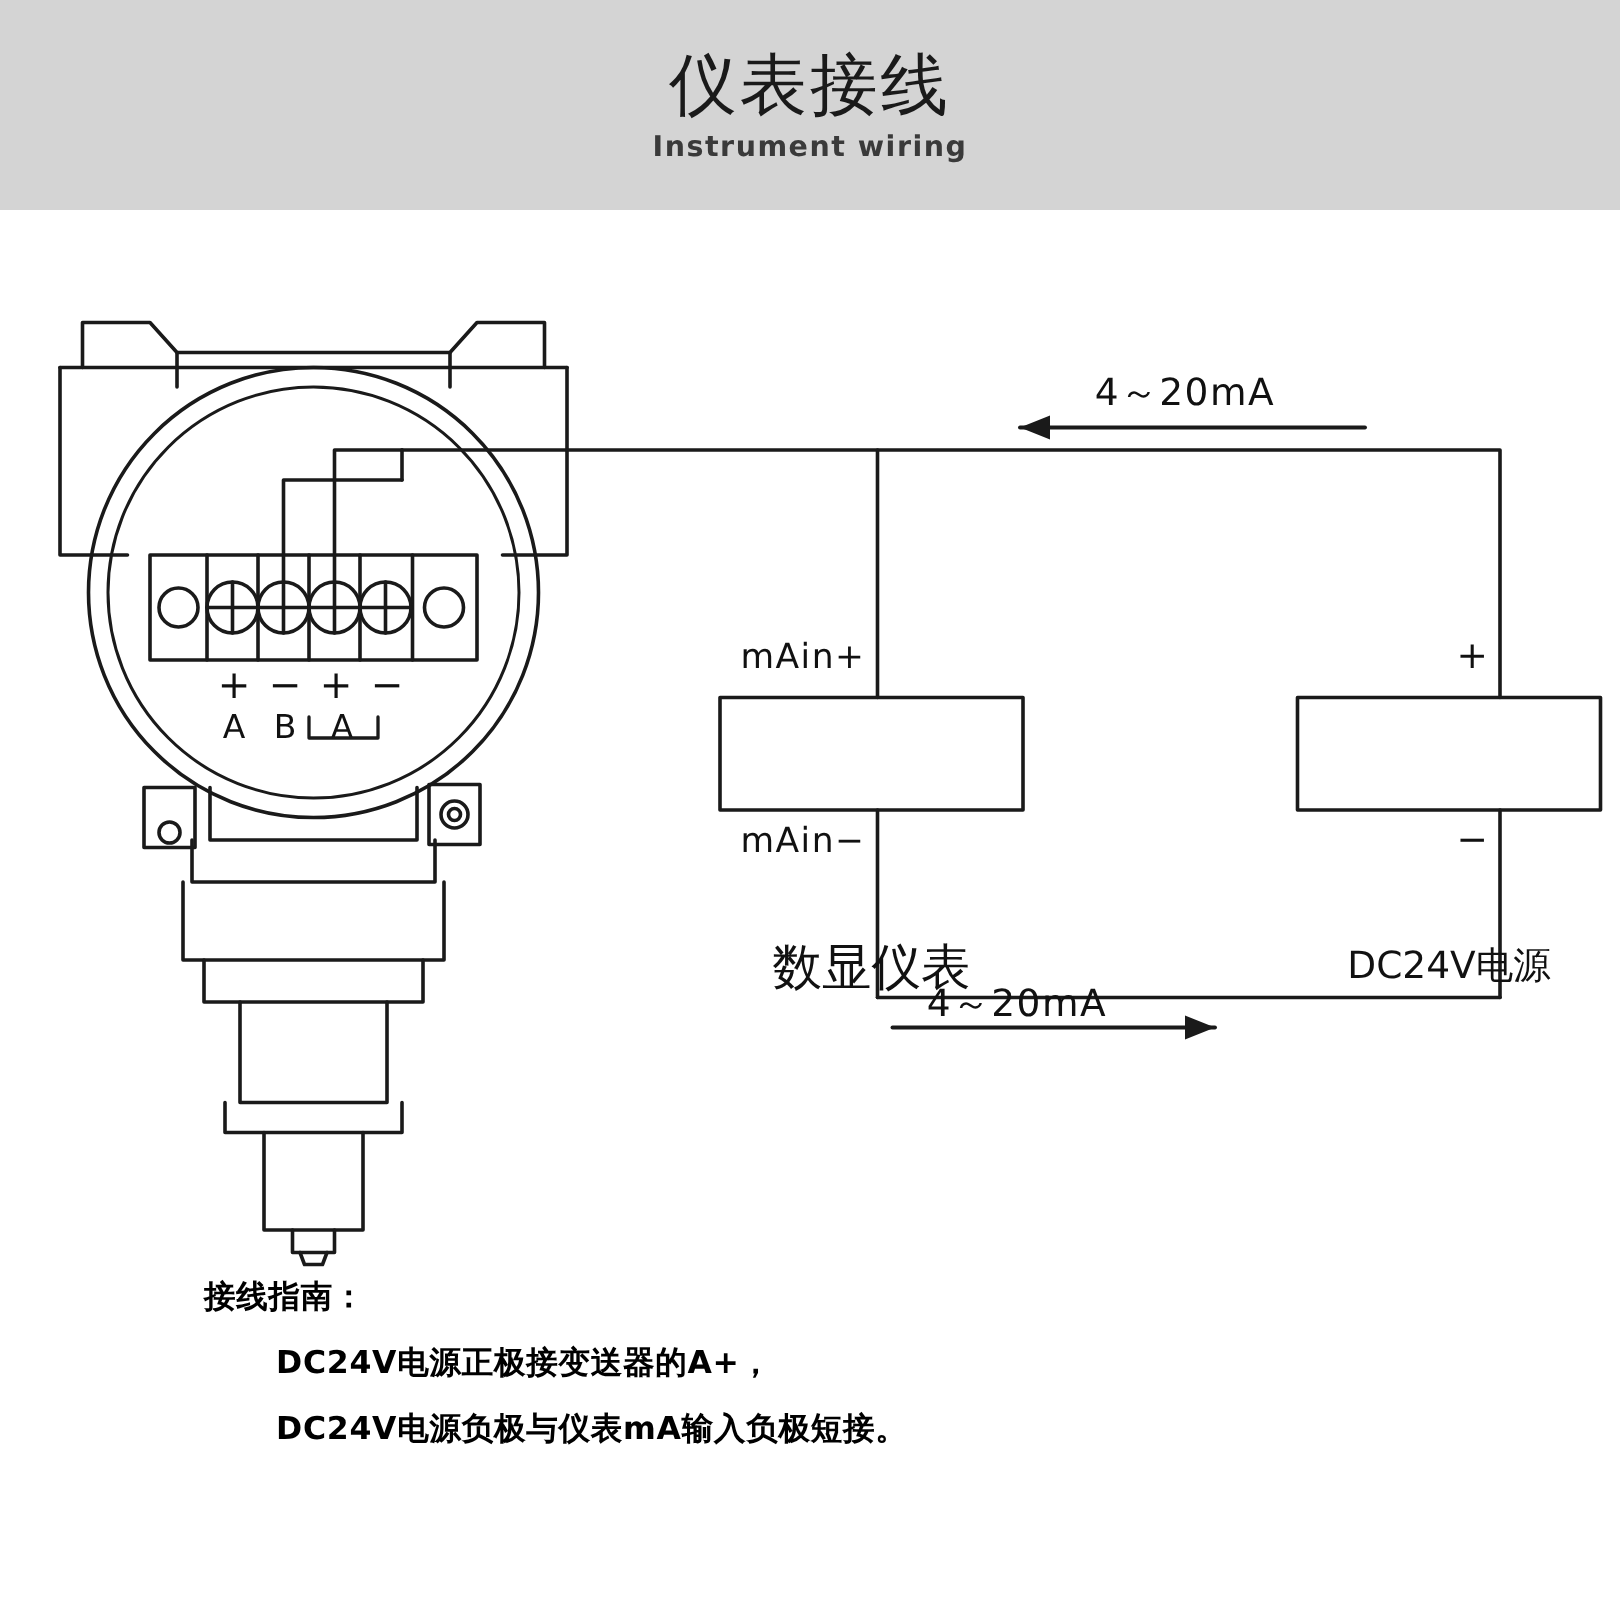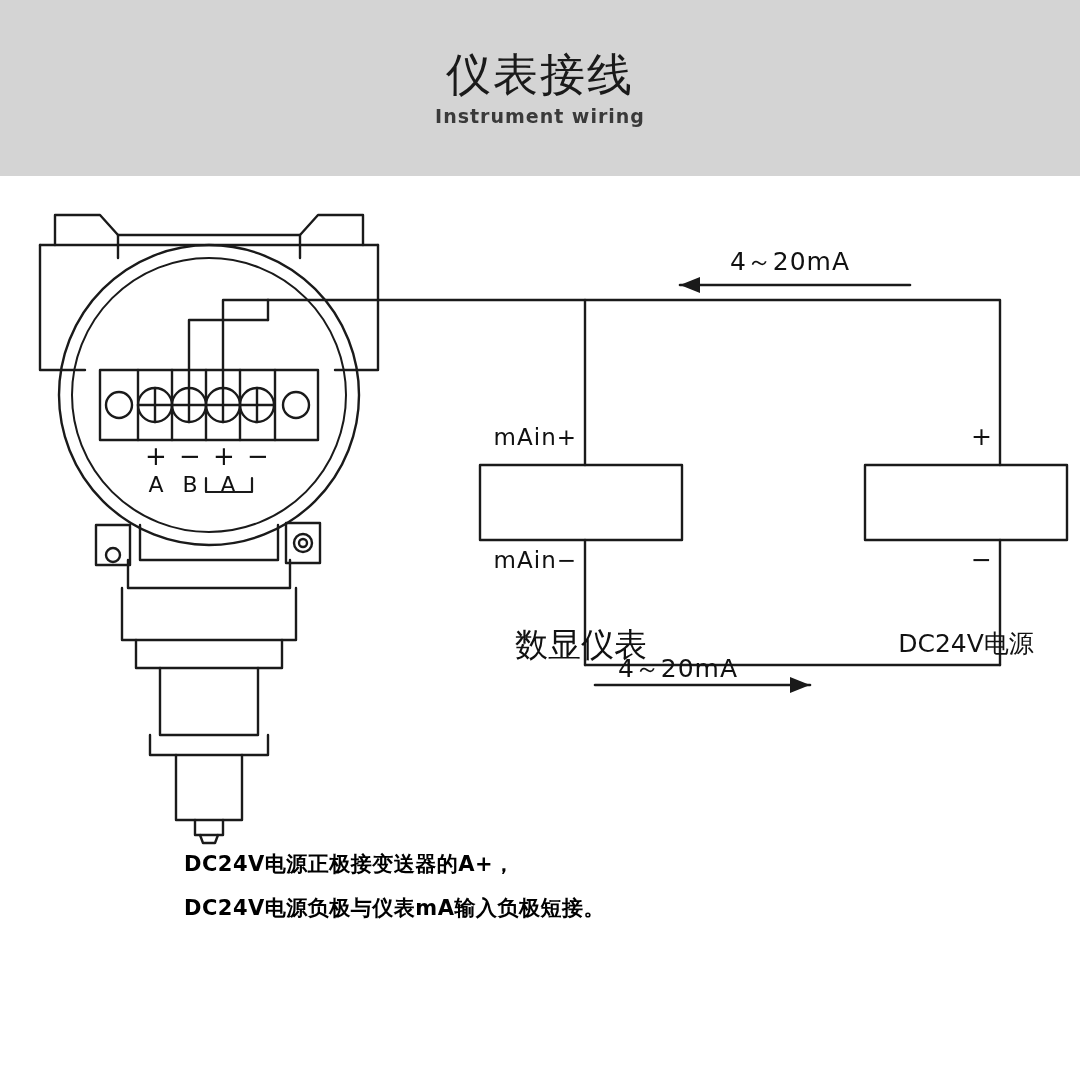--- a/index.html
+++ b/index.html
@@ -13,21 +13,21 @@
     position: relative;
     font-family: "Liberation Sans", sans-serif;
     overflow: hidden;
   }
   
   .header {
     position: absolute;
     left: 0;
     top: 0;
     width: 1080px;
-    height: 176px;
+    height: 140px;
     background: #d4d4d4;
     display: flex;
     flex-direction: column;
     align-items: center;
     justify-content: center;
   }
   .header-title {
     font-size: 45px;
     color: #1a1a1a;
     letter-spacing: 2px;
@@ -215,15 +215,16 @@
       <text x="992" y="305" font-size="25" text-anchor="end">+</text>
       <text x="992" y="428" font-size="25" text-anchor="end">−</text>
     </g>
   </svg>
 
   <div class="box-label" id="meter-box-label">数显仪表</div>
   <div class="box-label" id="power-box-label">DC24V电源</div>
 </div>
 
 <div class="notes">
+  <div class="notes-title">接线指南：</div>
   <div class="notes-line">DC24V电源正极接变送器的A+，</div>
   <div class="notes-line">DC24V电源负极与仪表mA输入负极短接。</div>
 </div>
 
 </body></html>

